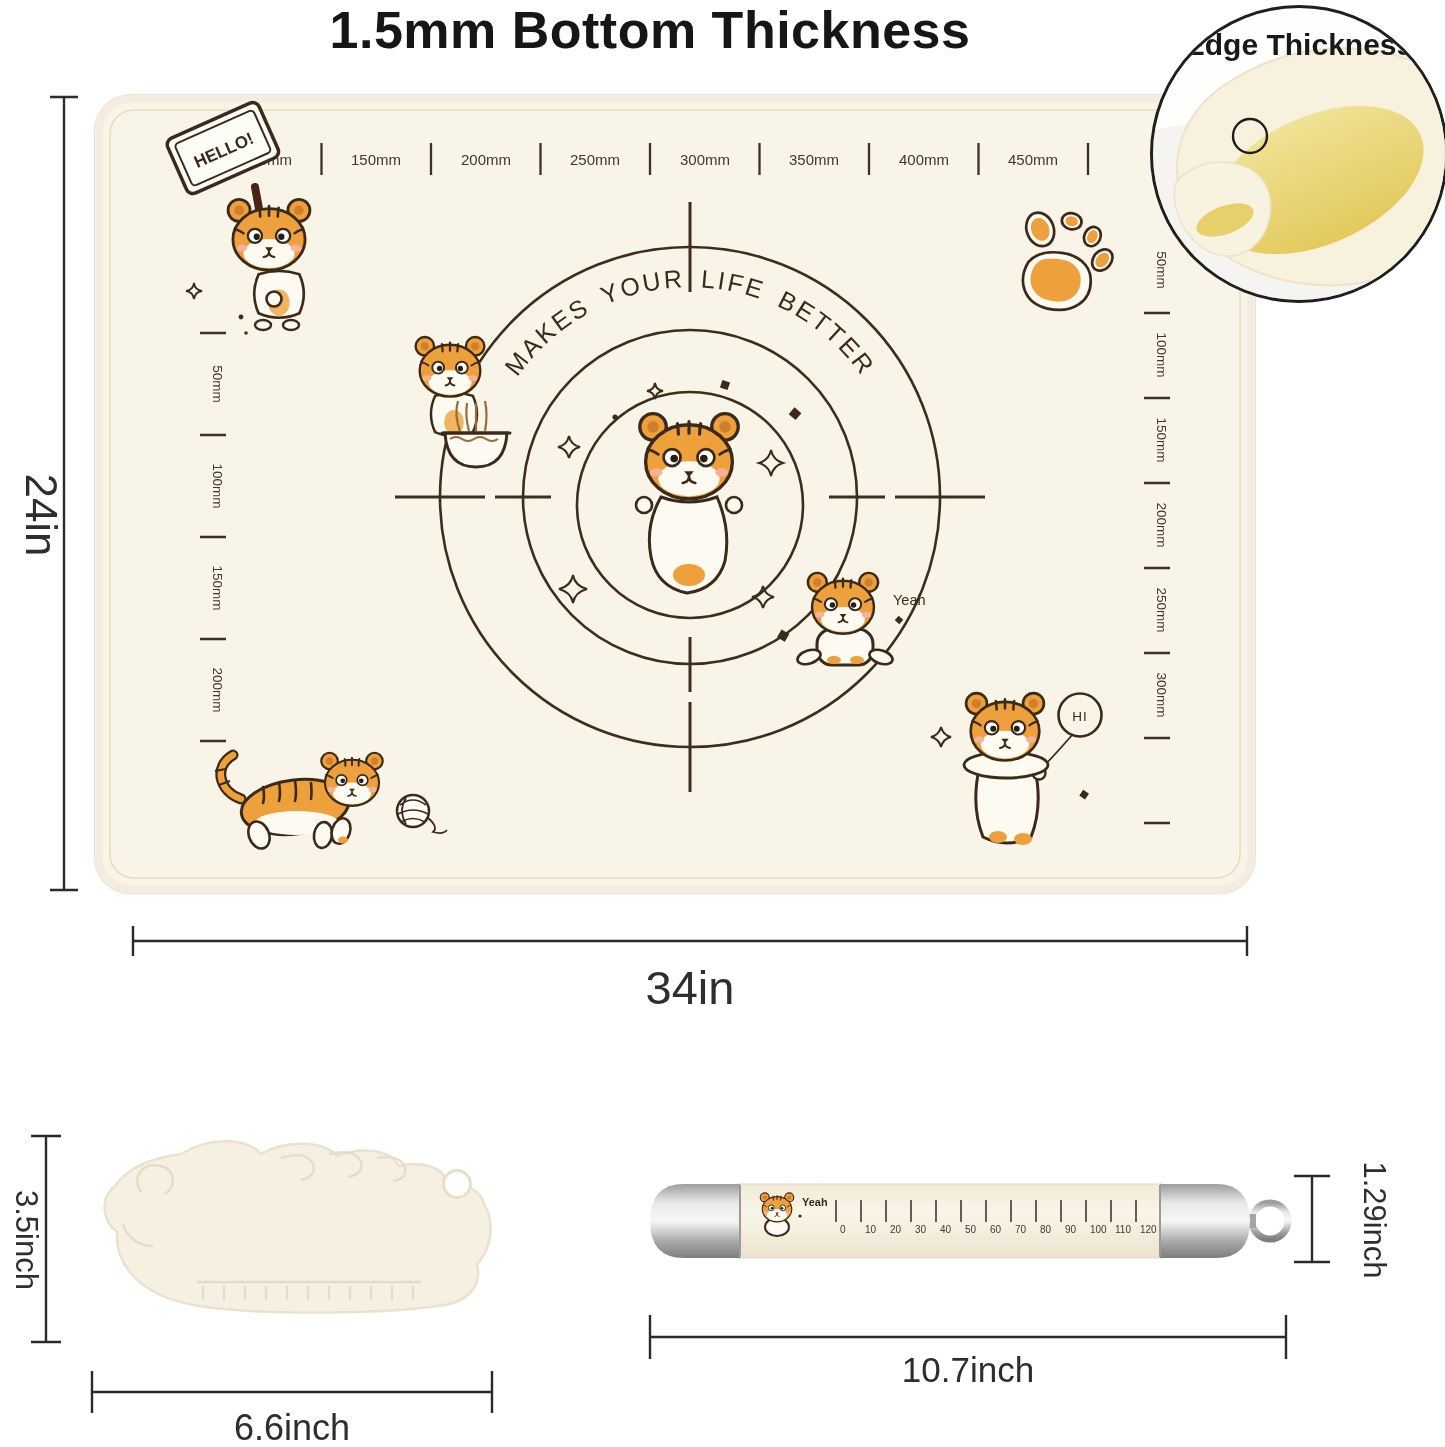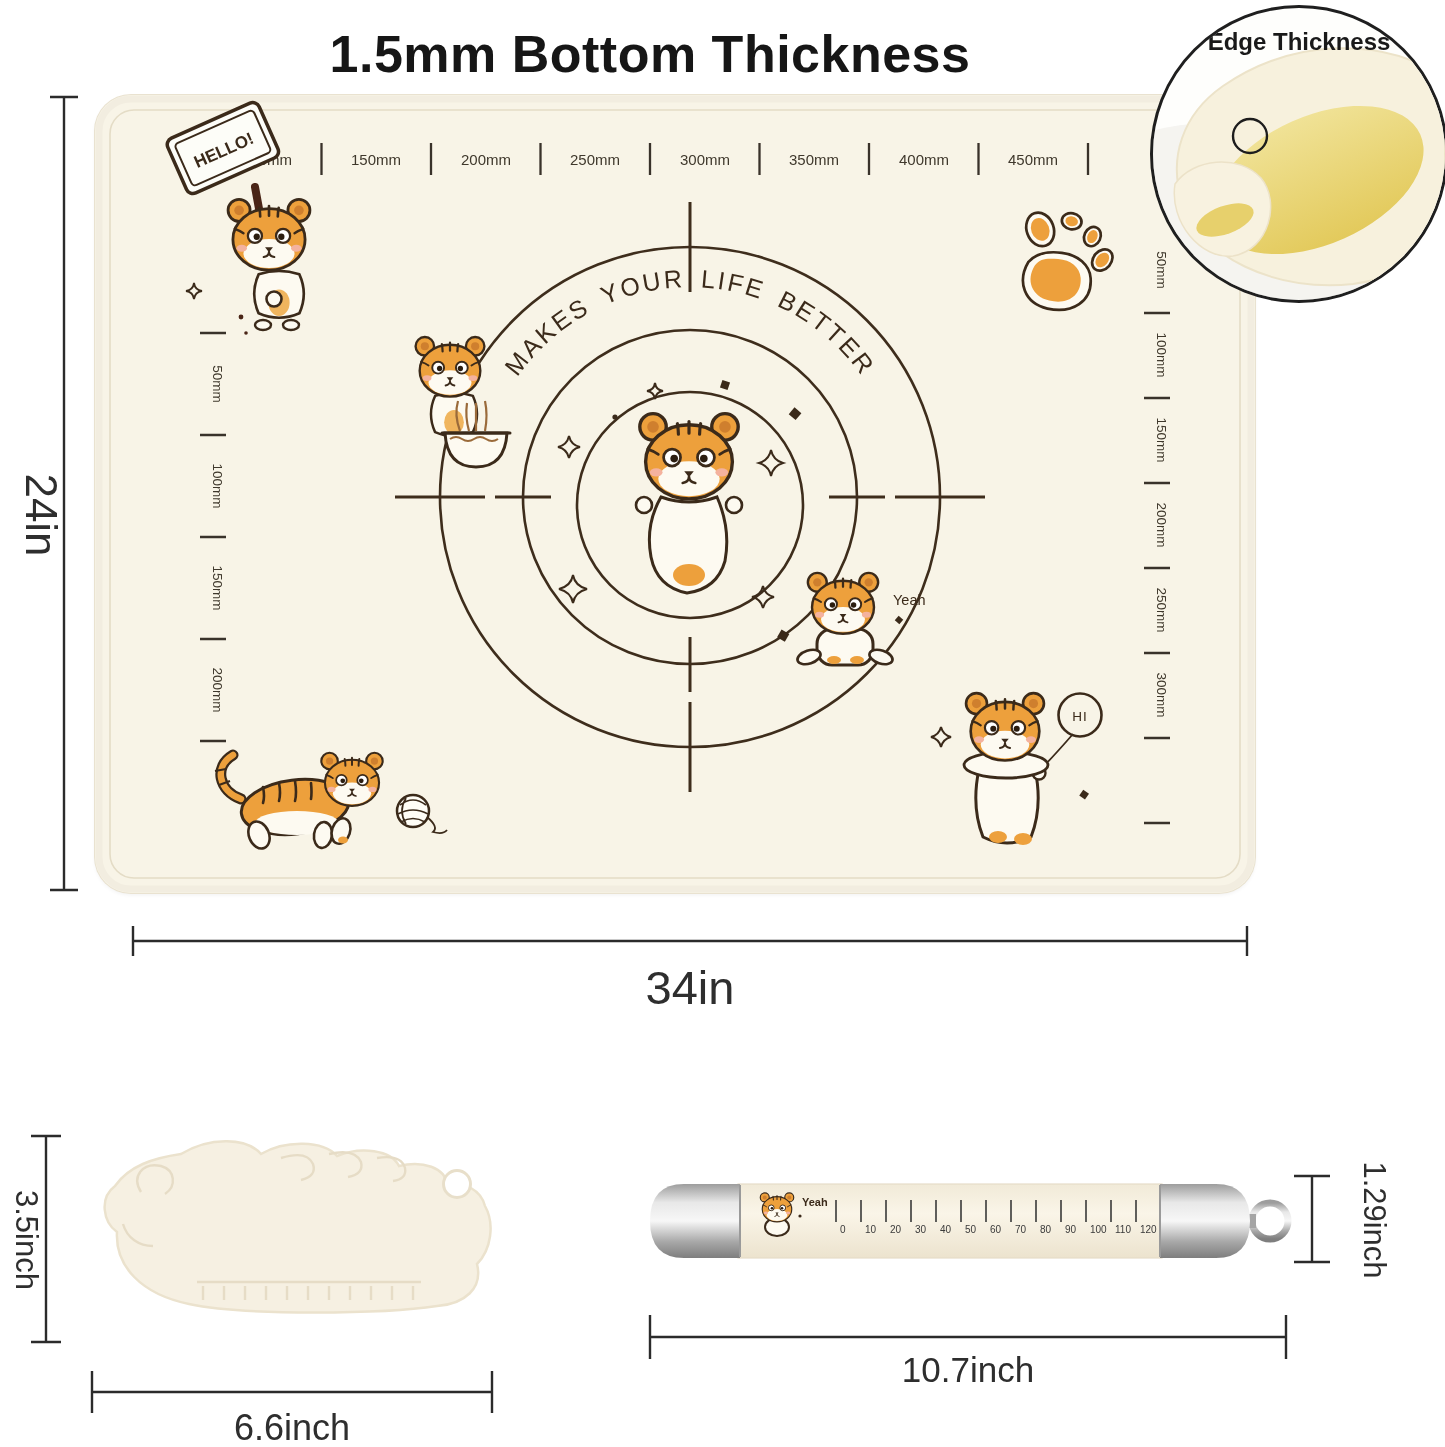--- a/index.html
+++ b/index.html
@@ -1,28 +1,28 @@
 <!DOCTYPE html>
 <html><head>
 <meta charset="utf-8">
 <style>
   html,body{margin:0;padding:0;background:#fff;}
   .page{position:relative;width:1445px;height:1447px;background:#ffffff;overflow:hidden;
         font-family:"Liberation Sans",sans-serif;}
   .title{position:absolute;left:190px;top:0px;width:920px;text-align:center;
-         font-size:52px;font-weight:600;color:#161616;letter-spacing:.5px;margin-top:24px;}
+         font-size:52px;font-weight:600;color:#161616;letter-spacing:.5px;}
   .mat{position:absolute;left:95px;top:95px;width:1160px;height:798px;border-radius:36px;
        background:#f8f4e7;box-shadow:0 0 0 1px #e9e2d0, 0 2px 4px rgba(0,0,0,.06);}
   .mat svg{position:absolute;left:0;top:0;}
   .inset{position:absolute;left:1150px;top:5px;width:292px;height:292px;border-radius:50%;
          border:3px solid #1f1f1f;background:#fefefc;overflow:hidden;z-index:6;}
   .inset svg{position:absolute;left:0;top:0;}
   .inset-text{position:absolute;left:0;top:20px;width:100%;text-align:center;color:#191919;z-index:2;}
   .inset-size{font-size:35px;font-weight:600;line-height:1.1;}
-  .inset-caption{font-size:24px;font-weight:600;line-height:1.15;}
+  .inset-caption{font-size:30px;font-weight:600;line-height:1.15;}
   .scraper{position:absolute;left:85px;top:1128px;width:420px;height:215px;}
   .pin{position:absolute;left:640px;top:1170px;width:700px;height:110px;}
   .annot{position:absolute;left:0;top:0;pointer-events:none;z-index:8;}
   .annot text{fill:#2e2e2e;}
 </style>
 </head>
 <body>
 
 <div class="page">
 

